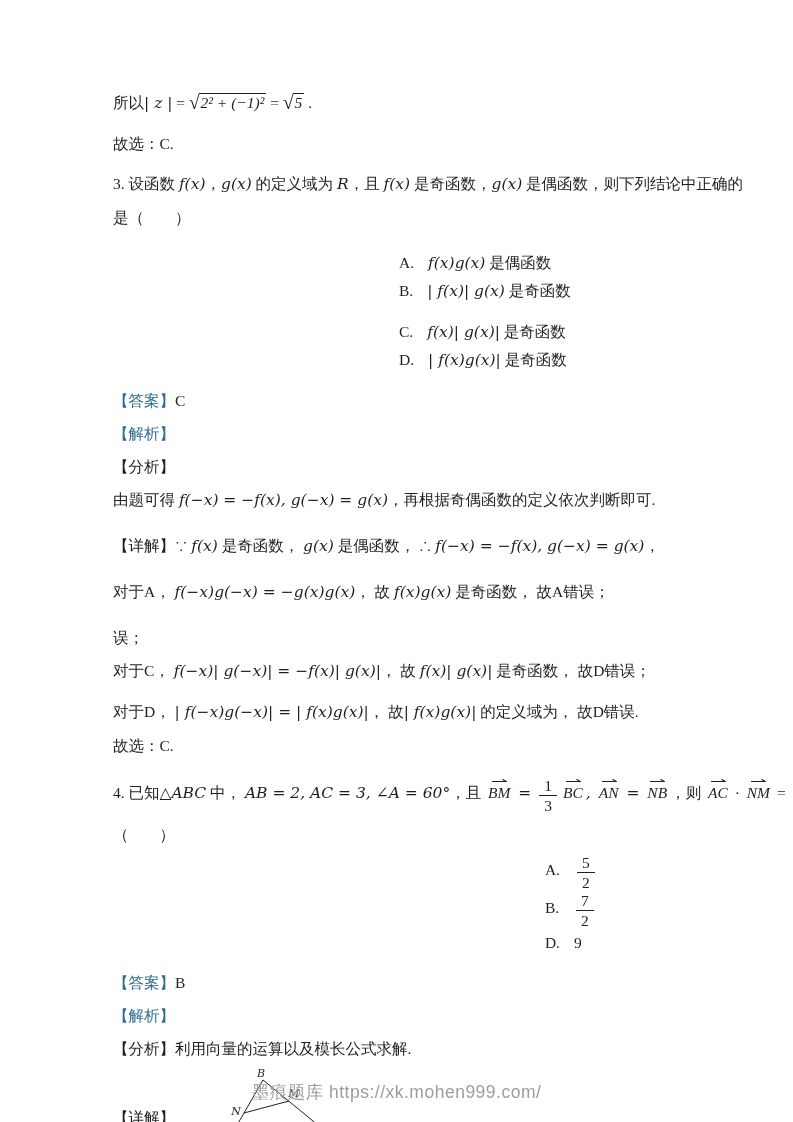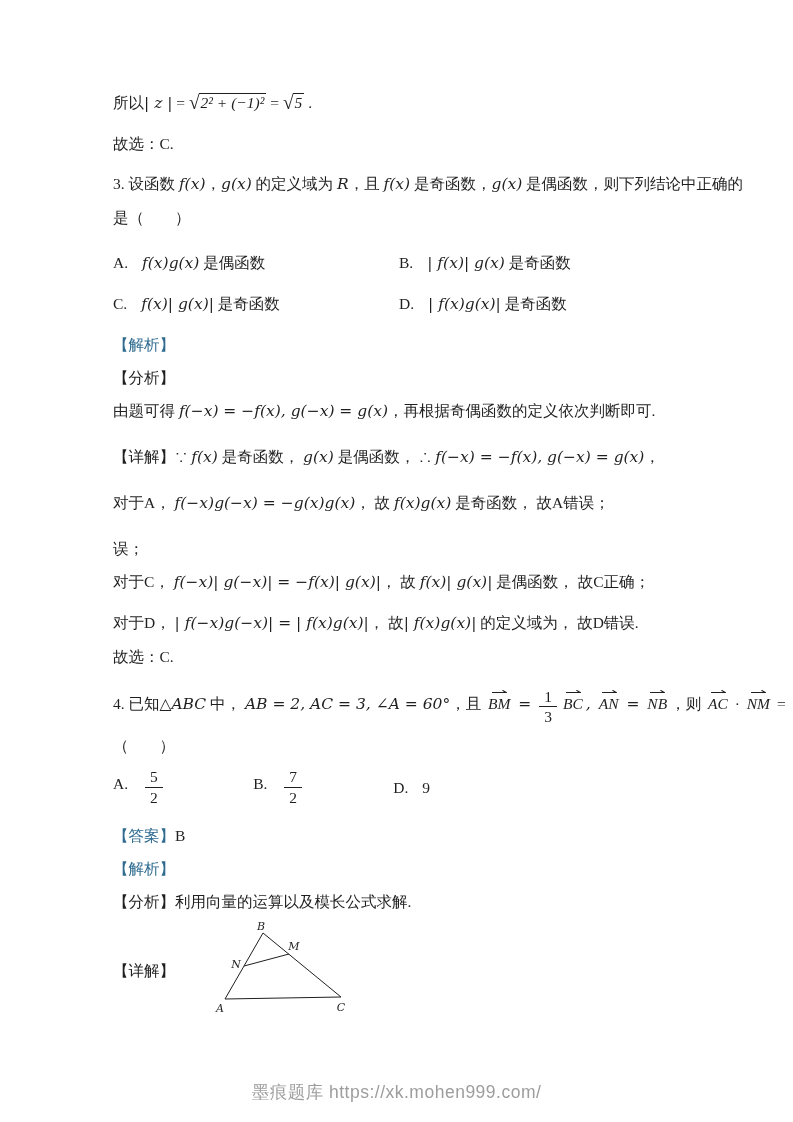--- a/index.html
+++ b/index.html
@@ -24,21 +24,21 @@
   
   .seg-frac{display:inline-block;vertical-align:-0.85em;text-align:center;line-height:1.12;margin:0 3px;font-style:normal;}
   .seg-frac .num{display:block;border-bottom:1px solid #1f1f1f;padding:0 5px 1px;}
   .seg-frac .den{display:block;padding:1px 5px 0;}
   
   .seg-vec{display:inline-block;position:relative;font-style:italic;padding:6px 2px 0;margin:0 1px;}
   .seg-vec::before{content:"⇀";position:absolute;top:-6px;left:50%;
     transform:translateX(-50%) scaleX(1.7);font-size:12px;font-style:normal;
     font-family:"DejaVu Sans",sans-serif;}
   
-  .opts{display:flex;align-items:center;margin:0 0 13px;}
+  .opts{display:flex;align-items:flex-end;margin:0 0 13px;flex-direction:column;}
   .opts2 .opt{width:50%;}
   .opts4 .opt{width:24.5%;}
   .opt{white-space:nowrap;line-height:27px;}
   .opts-tall{min-height:44px;}
   
   .detail-row{display:flex;align-items:center;margin:4px 0 0;}
   .detail-label{white-space:nowrap;}
   .fig{margin-left:34px;}
   .fig line{stroke:#1f1f1f;stroke-width:1;}
   .fig text{font-family:"DejaVu Serif",serif;font-style:italic;font-size:11px;fill:#1f1f1f;}
@@ -59,27 +59,28 @@
 
   <div class="opts opts2 loose">
     <span class="opt"><span class="seg-lbl">A.</span><span class="seg-m">f(x)g(x)</span><span class="seg-cn"> 是偶函数</span></span>
     <span class="opt"><span class="seg-lbl">B.</span><span class="seg-m">| f(x)| g(x)</span><span class="seg-cn"> 是奇函数</span></span>
   </div>
   <div class="opts opts2 loose">
     <span class="opt"><span class="seg-lbl">C.</span><span class="seg-m">f(x)| g(x)|</span><span class="seg-cn"> 是奇函数</span></span>
     <span class="opt"><span class="seg-lbl">D.</span><span class="seg-m">| f(x)g(x)|</span><span class="seg-cn"> 是奇函数</span></span>
   </div>
 
+  <p class="ln tight"><span class="seg-hdr">【答案】</span><span class="seg-cn">C</span></p>
   <p class="ln tight"><span class="seg-hdr">【解析】</span></p>
   <p class="ln tight"><span class="seg-cn">【分析】</span></p>
   <p class="ln loose"><span class="seg-cn">由题可得 </span><span class="seg-m">f(−x) = −f(x), g(−x) = g(x)</span><span class="seg-cn">，再根据奇偶函数的定义依次判断即可.</span></p>
   <p class="ln loose"><span class="seg-cn">【详解】∵ </span><span class="seg-m">f(x)</span><span class="seg-cn"> 是奇函数， </span><span class="seg-m">g(x)</span><span class="seg-cn"> 是偶函数， ∴ </span><span class="seg-m">f(−x) = −f(x), g(−x) = g(x)</span><span class="seg-cn">，</span></p>
   <p class="ln loose"><span class="seg-cn">对于A， </span><span class="seg-m">f(−x)g(−x) = −g(x)g(x)</span><span class="seg-cn">， 故 </span><span class="seg-m">f(x)g(x)</span><span class="seg-cn"> 是奇函数， 故A错误；</span></p>
   <p class="ln tight"><span class="seg-cn">误；</span></p>
-  <p class="ln"><span class="seg-cn">对于C， </span><span class="seg-m">f(−x)| g(−x)| = −f(x)| g(x)|</span><span class="seg-cn">， 故 </span><span class="seg-m">f(x)| g(x)|</span><span class="seg-cn"> 是偶函数， 故C正确；</span></p>
+  <p class="ln"><span class="seg-cn">对于C， </span><span class="seg-m">f(−x)| g(−x)| = −f(x)| g(x)|</span><span class="seg-cn">， 故 </span><span class="seg-m">f(x)| g(x)|</span><span class="seg-cn"> 是奇函数， 故D错误；</span></p>
   <p class="ln tight"><span class="seg-cn">对于D， </span><span class="seg-m">| f(−x)g(−x)| = | f(x)g(x)|</span><span class="seg-cn">， 故</span><span class="seg-m">| f(x)g(x)|</span><span class="seg-cn"> 的定义域为， 故D错误.</span></p>
   <p class="ln tight">故选：C.</p>
 
   <p class="ln tight" style="line-height:44px;"><span class="seg-cn">4. 已知△</span><span class="seg-m">ABC</span><span class="seg-cn"> 中， </span><span class="seg-m">AB = 2, AC = 3, ∠A = 60°</span><span class="seg-cn">，且 </span><span class="seg-vec">BM</span><span class="seg-m"> = </span><span class="seg-frac"><span class="num">1</span><span class="den">3</span></span><span class="seg-vec">BC</span><span class="seg-m">, </span><span class="seg-vec">AN</span><span class="seg-m"> = </span><span class="seg-vec">NB</span><span class="seg-cn">，则 </span><span class="seg-vec">AC</span><span class="seg-cn"> · </span><span class="seg-vec">NM</span><span class="seg-cn"> =</span></p>
   <p class="ln tight">（　　）</p>
 
   <div class="opts opts4 opts-tall tight">
     <span class="opt"><span class="seg-lbl">A.</span><span class="seg-frac"><span class="num">5</span><span class="den">2</span></span></span>
     <span class="opt"><span class="seg-lbl">B.</span><span class="seg-frac"><span class="num">7</span><span class="den">2</span></span></span>
     <span class="opt"><span class="seg-lbl">D.</span><span class="seg-cn">9</span></span>

